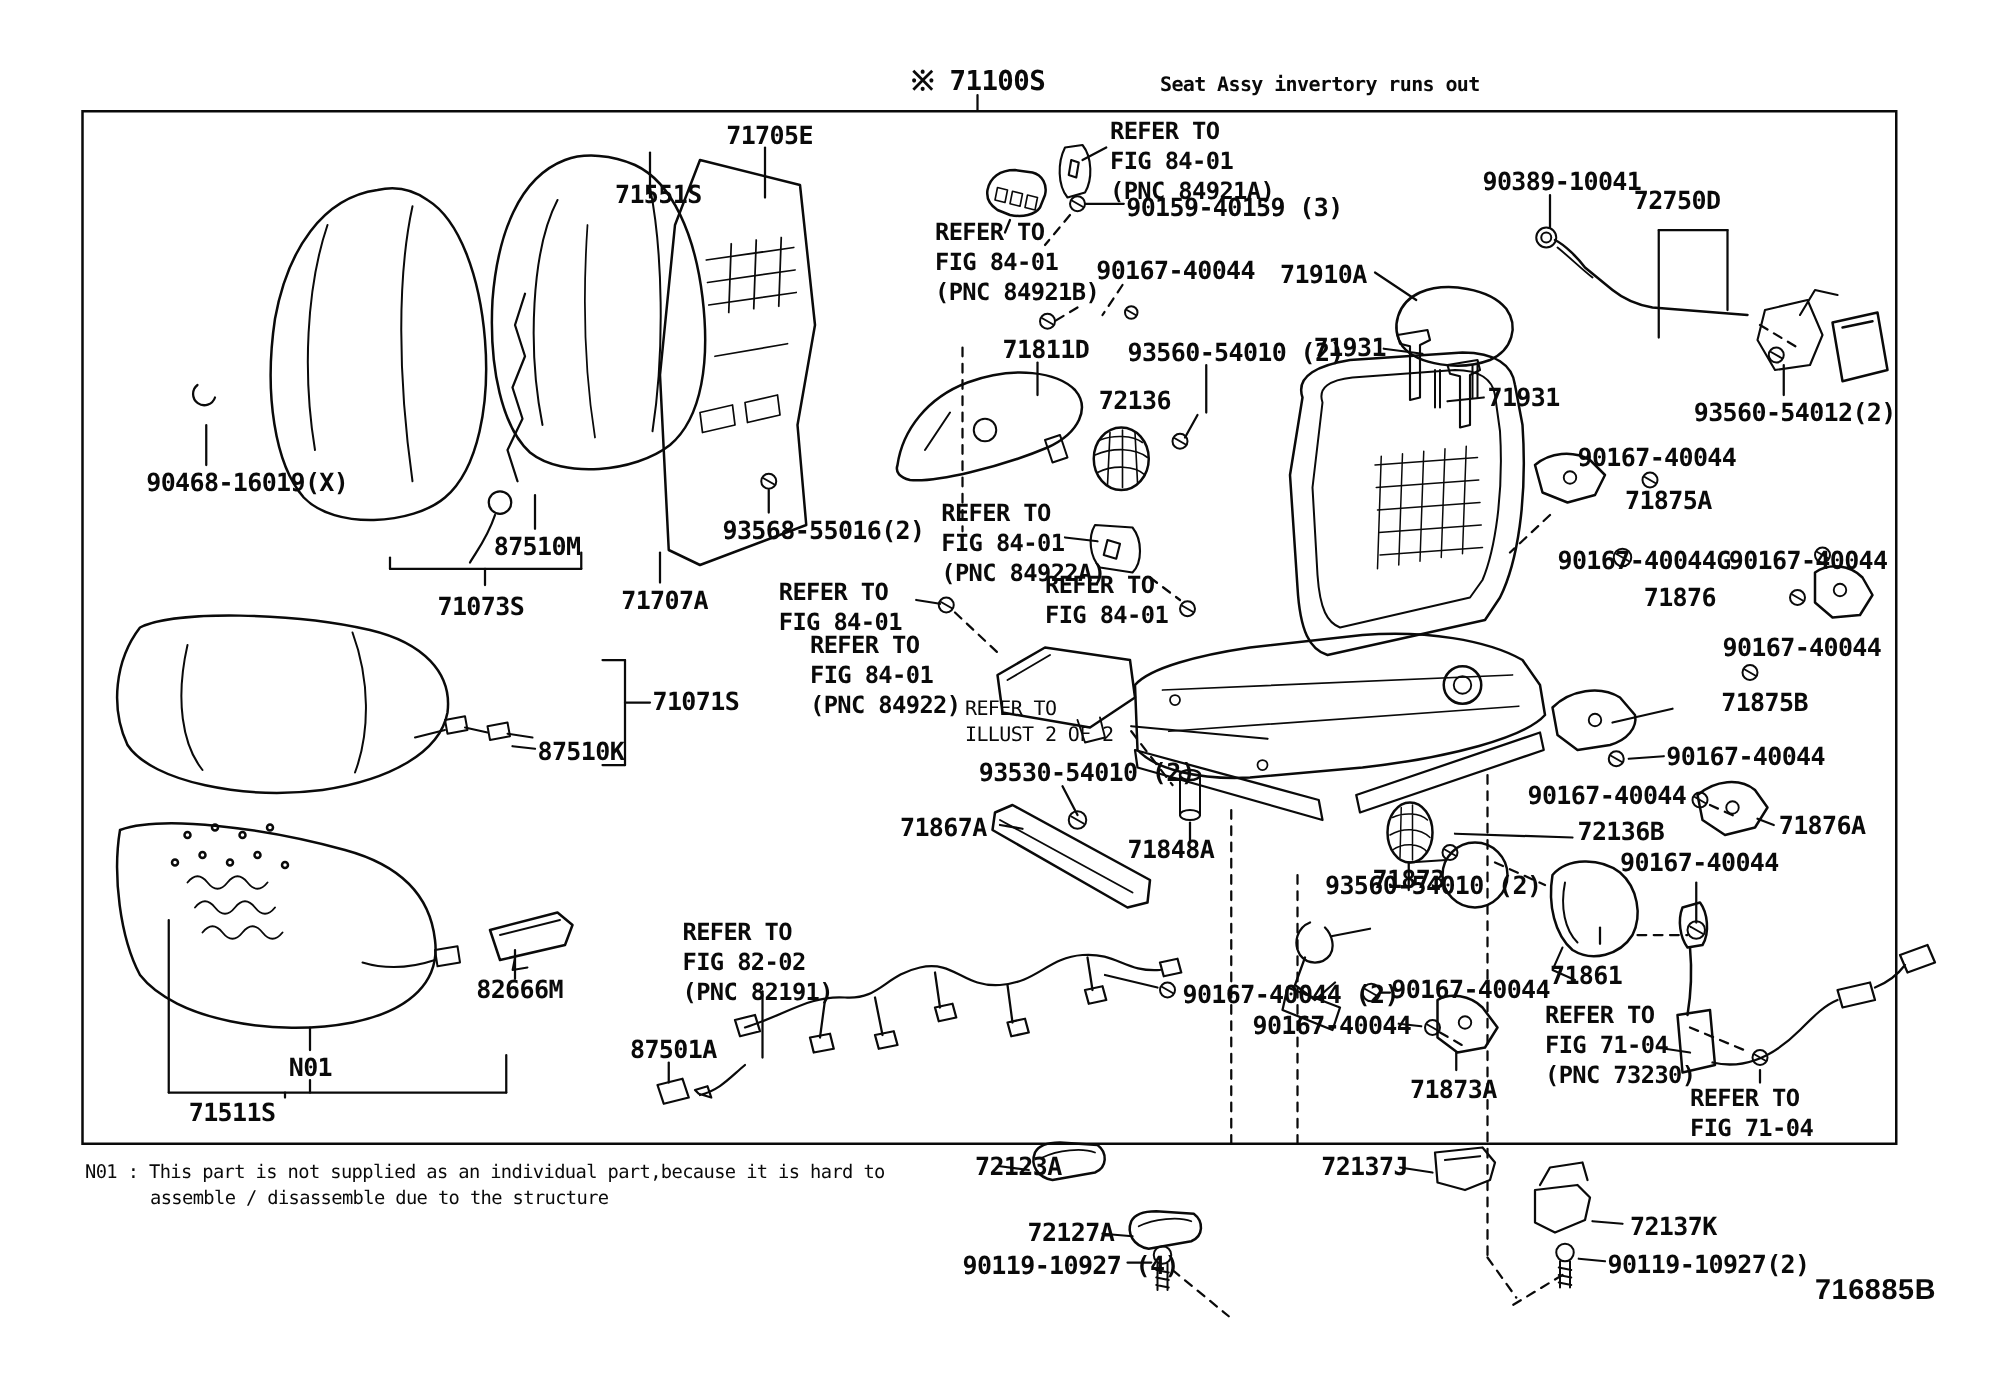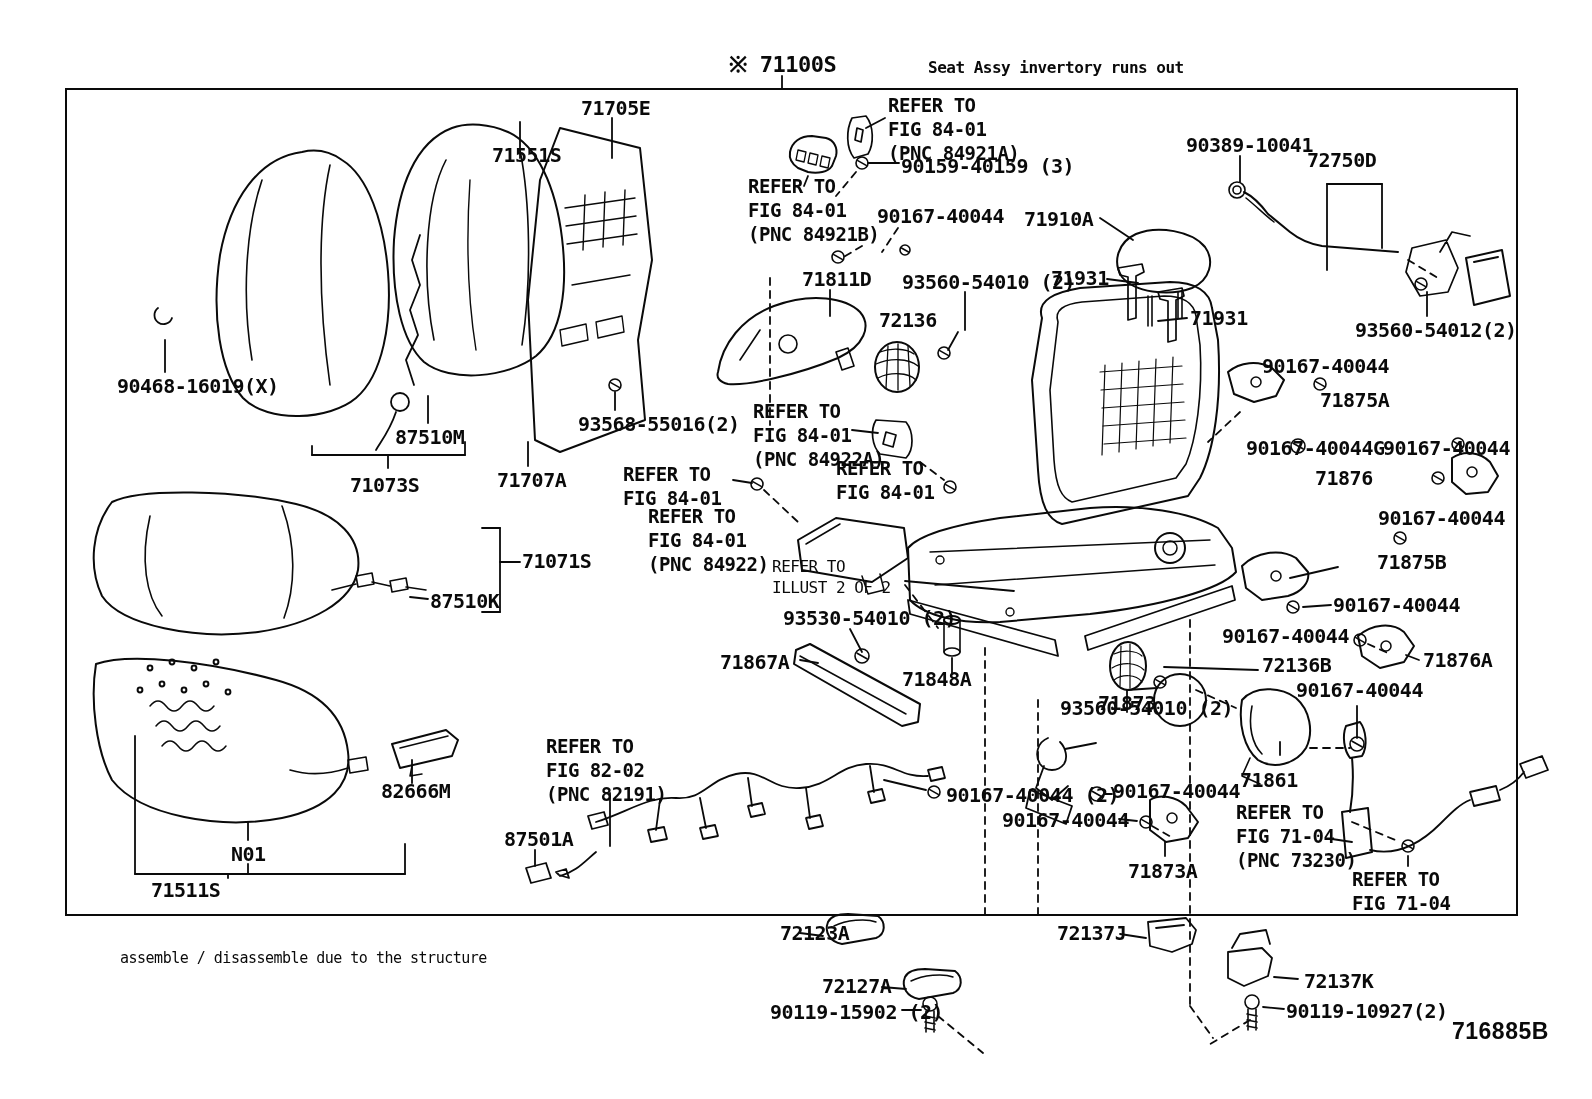--- a/index.html
+++ b/index.html
@@ -361,21 +361,21 @@
       <div class="lbl style-refer" style="left: 623px; top: 462px;">REFER TO
 FIG 84-01</div>
       <div class="lbl style-refer" style="left: 836px; top: 456px;">REFER TO
 FIG 84-01</div>
       <div class="lbl style-refer" style="left: 648px; top: 504px;">REFER TO
 FIG 84-01
 (PNC 84922)</div>
       <div class="lbl style-part" style="left: 350px; top: 473px;">71073S</div>
       <div class="lbl style-part" style="left: 497px; top: 468px;">71707A</div>
       <div class="lbl style-part" style="left: 1262px; top: 354px;">90167-40044</div>
-      <div class="lbl style-part" style="left: 1300px; top: 388px; margin-left: 20px;">71875A</div>
+      <div class="lbl style-part" style="left: 1300px; top: 388px;">71875A</div>
       <div class="lbl style-part" style="left: 1246px; top: 436px;">90167-40044G</div>
       <div class="lbl style-part" style="left: 1383px; top: 436px;">90167-40044</div>
       <div class="lbl style-part" style="left: 1315px; top: 466px;">71876</div>
       <div class="lbl style-part" style="left: 1378px; top: 506px;">90167-40044</div>
       <div class="lbl style-part" style="left: 522px; top: 549px;">71071S</div>
       <div class="lbl style-part" style="left: 430px; top: 589px;">87510K</div>
       <div class="lbl style-thin" style="left: 772px; top: 556px;">REFER TO
 ILLUST 2 OF 2</div>
       <div class="lbl style-part" style="left: 783px; top: 606px;">93530-54010 (2)</div>
       <div class="lbl style-part" style="left: 720px; top: 650px;">71867A</div>
@@ -401,21 +401,22 @@
       <div class="lbl style-part" style="left: 1002px; top: 808px;">90167-40044</div>
       <div class="lbl style-part" style="left: 1128px; top: 859px;">71873A</div>
       <div class="lbl style-refer" style="left: 1236px; top: 800px;">REFER TO
 FIG 71-04
 (PNC 73230)</div>
       <div class="lbl style-refer" style="left: 1352px; top: 867px;">REFER TO
 FIG 71-04</div>
       <div class="lbl style-part" style="left: 740px; top: 921px; margin-left: 40px;">72123A</div>
       <div class="lbl style-part" style="left: 1057px; top: 921px;">72137J</div>
       <div class="lbl style-part" style="left: 822px; top: 974px;">72127A</div>
-      <div class="lbl style-part" style="left: 770px; top: 1000px;">90119-15902 (2)</div>
+      <div class="lbl style-part" style="left: 770px; top: 1000px;">90119-10927 (4)</div>
       <div class="lbl style-part" style="left: 1304px; top: 969px;">72137K</div>
       <div class="lbl style-part" style="left: 1286px; top: 999px;">90119-10927(2)</div>
     </div>
 
+  <div class="foot-note1">N01 : This part is not supplied as an individual part,because it is hard to</div>
   <div class="foot-note2">assemble / disassemble due to the structure</div>
   <div class="fig-number">716885B</div>
 
 </div>
 
 </body></html>

